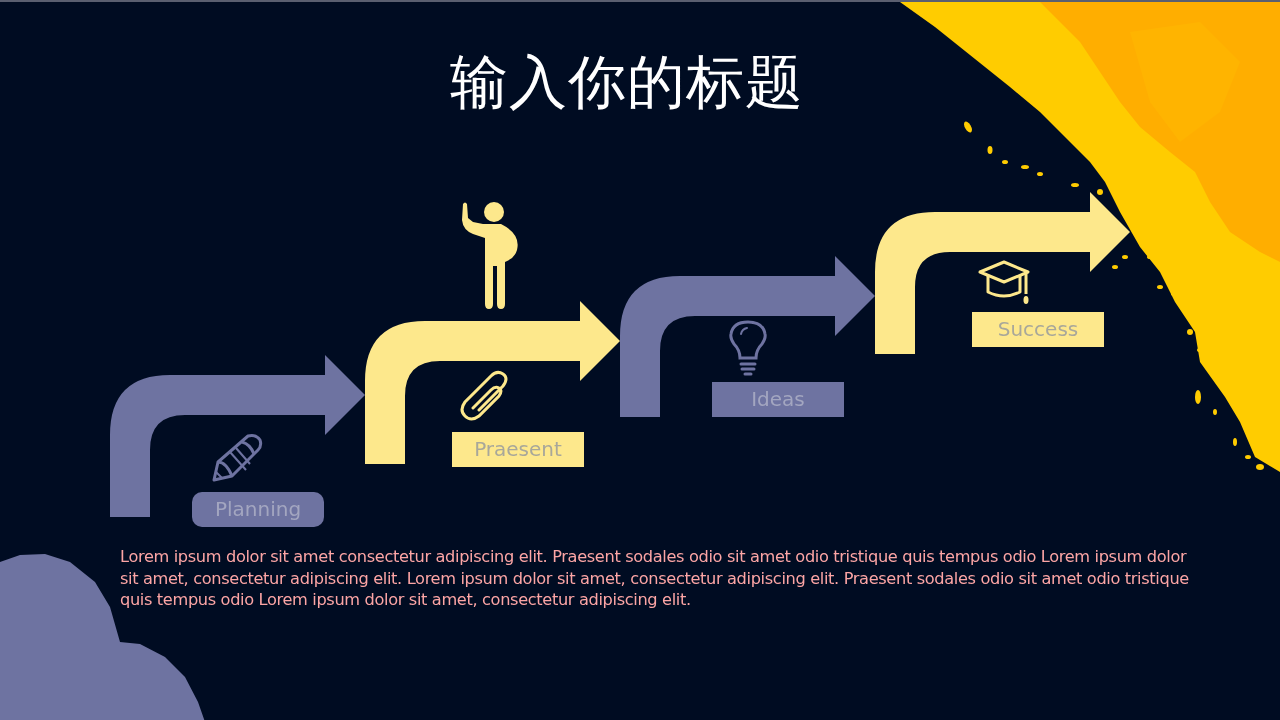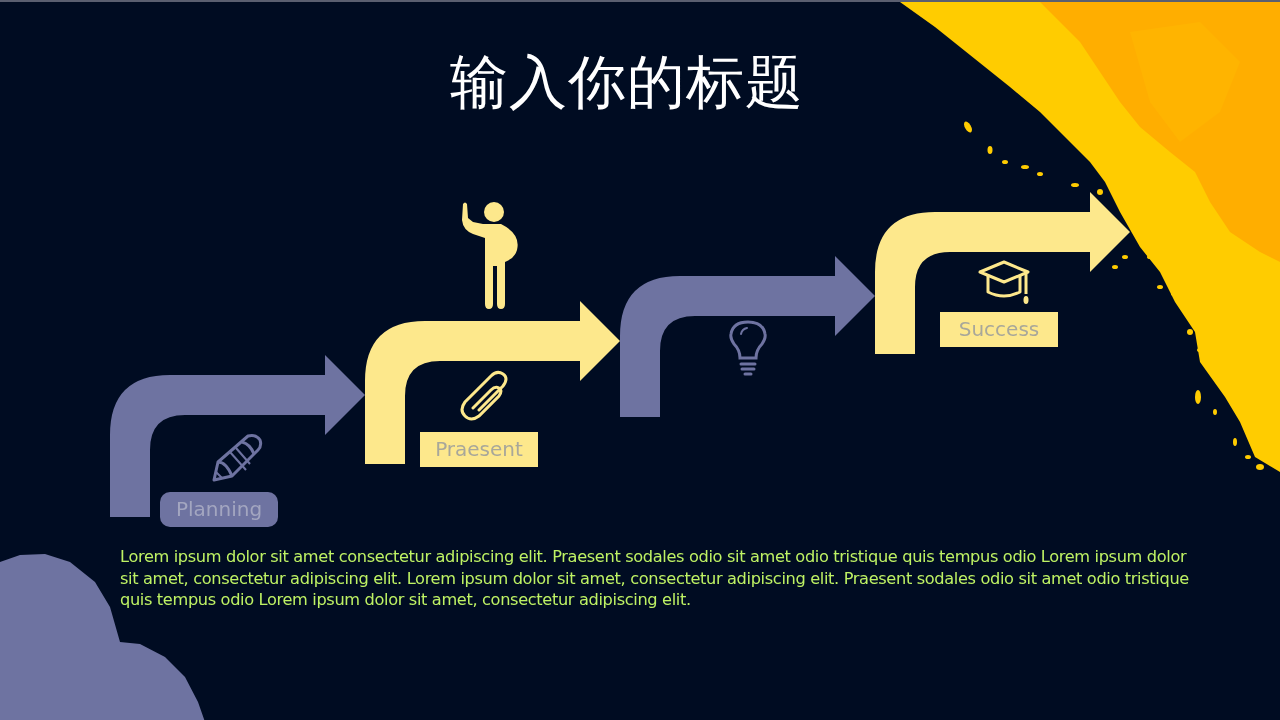--- a/index.html
+++ b/index.html
@@ -1,23 +1,23 @@
 <!DOCTYPE html>
 <html><head>
 <meta charset="utf-8">
 <style>
   html,body{margin:0;padding:0;}
   body{width:1280px;height:720px;overflow:hidden;background:#000c22;font-family:"DejaVu Sans","Liberation Sans",sans-serif;position:relative;}
   .slide{position:absolute;left:0;top:0;width:1280px;height:720px;background:#000c22;overflow:hidden;border-top:2px solid #5a5f70;box-sizing:border-box;padding-left:11px;}
   svg.layer{position:absolute;left:0;top:0;}
   .title{position:absolute;left:0;top:42px;width:1254px;text-align:center;color:#ffffff;font-size:58px;font-family:"DejaVu Sans",sans-serif;letter-spacing:1px;}
-  .label{position:absolute;width:118px;height:35px;line-height:35px;text-align:center;font-size:20px;font-family:"DejaVu Sans",sans-serif;}
+  .label{position:absolute;width:132px;height:35px;line-height:35px;text-align:center;font-size:20px;font-family:"DejaVu Sans",sans-serif;margin-left:32px;}
   .label.purple{background:#6e73a1;color:#a3a6c0;}
   .label.yellow{background:#fde88c;color:#a8a79a;}
-  .body-text{position:absolute;left:120px;top:544px;width:1070px;color:#bef264;font-size:16.2px;line-height:21.5px;font-family:"DejaVu Sans",sans-serif;letter-spacing:-0.35px;}
+  .body-text{position:absolute;left:120px;top:544px;width:1070px;color:#fca5a5;font-size:16.2px;line-height:21.5px;font-family:"DejaVu Sans",sans-serif;letter-spacing:-0.35px;}
   .icon{position:absolute;}
 </style>
 </head>
 <body>
 
 <div class="slide">
 
   <svg class="layer" width="1280" height="720">
     <polygon points="900,0 1280,0 1280,470 1255,455 1240,420 1225,395 1200,360 1195,330 1175,300 1160,270 1140,245 1120,210 1105,180 1090,160 1070,140 1040,110 1010,85 985,65 960,45 935,25" fill="#ffcc00"></polygon>
     <polygon points="1040,0 1280,0 1280,260 1260,250 1230,230 1210,200 1195,170 1170,150 1140,125 1120,100 1100,70 1080,40" fill="#ffae00"></polygon>
@@ -99,16 +99,17 @@
     <g fill="none" stroke="#fde88c" stroke-width="3" stroke-linejoin="round">
       <path d="M2,12 L26,2 L50,12 L26,22 Z"></path>
       <path d="M10,16 L10,32 Q26,40 42,32 L42,16"></path>
       <path d="M48,14 L48,34"></path>
     </g>
     <ellipse cx="48" cy="40" rx="2.5" ry="4" fill="#fde88c"></ellipse>
   </svg>
 
   <div class="label purple" style="left:160px;top:490px;border-radius:10px;">Planning</div>
   <div class="label yellow" style="left:420px;top:430px;">Praesent</div>
+  <div class="label purple" style="left:680px;top:380px;">Ideas</div>
   <div class="label yellow" style="left:940px;top:310px;">Success</div>
 
   <div class="body-text">Lorem ipsum dolor sit amet consectetur adipiscing elit. Praesent sodales odio sit amet odio tristique quis tempus odio Lorem ipsum dolor sit amet, consectetur adipiscing elit. Lorem ipsum dolor sit amet, consectetur adipiscing elit. Praesent sodales odio sit amet odio tristique quis tempus odio Lorem ipsum dolor sit amet, consectetur adipiscing elit.</div>
 </div>
 
 </body></html>

